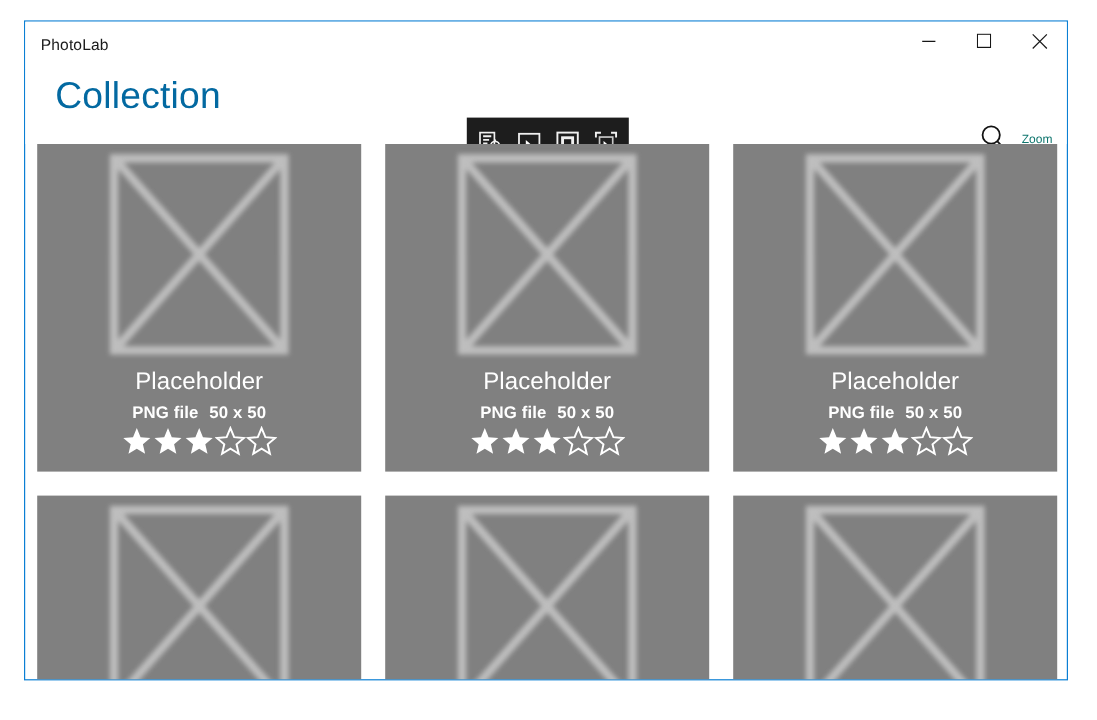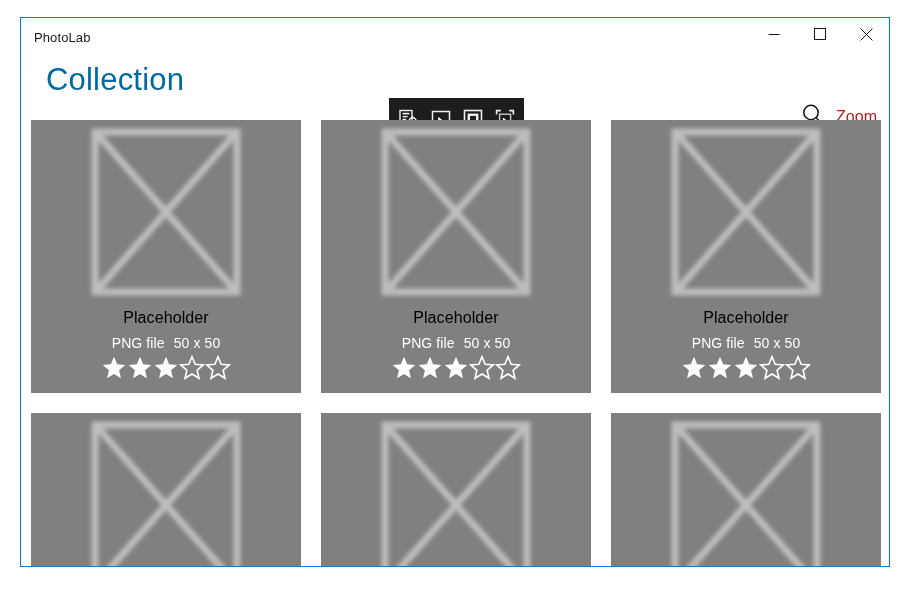--- a/index.html
+++ b/index.html
@@ -128,22 +128,22 @@
     right: 12px;
     top: 44px;
     display: flex;
     align-items: center;
     gap: 10px;
     background: transparent;
     border: none;
     padding: 0;
   }
   .zoom-label {
-    font-size: 16px;
-    color: #b91c1c;
+    font-size: 10px;
+    color: #0f766e;
     line-height: 1;
     user-select: none;
     text-align: right;
   }
 
   
   .grid {
     position: absolute;
     left: 10px;
     top: 102px;
@@ -179,31 +179,32 @@
   .card-caption {
     position: absolute;
     left: 0;
     right: 0;
     top: 183px;
     text-align: center;
     color: #ffffff;
     user-select: none;
   }
   .card-title {
-    font-size: 16px;
+    font-size: 20px;
     font-weight: 300;
     line-height: 30px;
-    color: #000000;
+    color: #ffffff;
     letter-spacing: .1px;
   }
   .card-meta {
     font-size: 14px;
     line-height: 20px;
     color: #ffffff;
     letter-spacing: .1px;
+    font-weight: bold;
   }
   .card-meta .meta-gap { display: inline-block; width: 9px; }
 
   .rating {
     display: flex;
     justify-content: center;
     align-items: center;
     margin-top: 2px;
     gap: 0px;
   }

